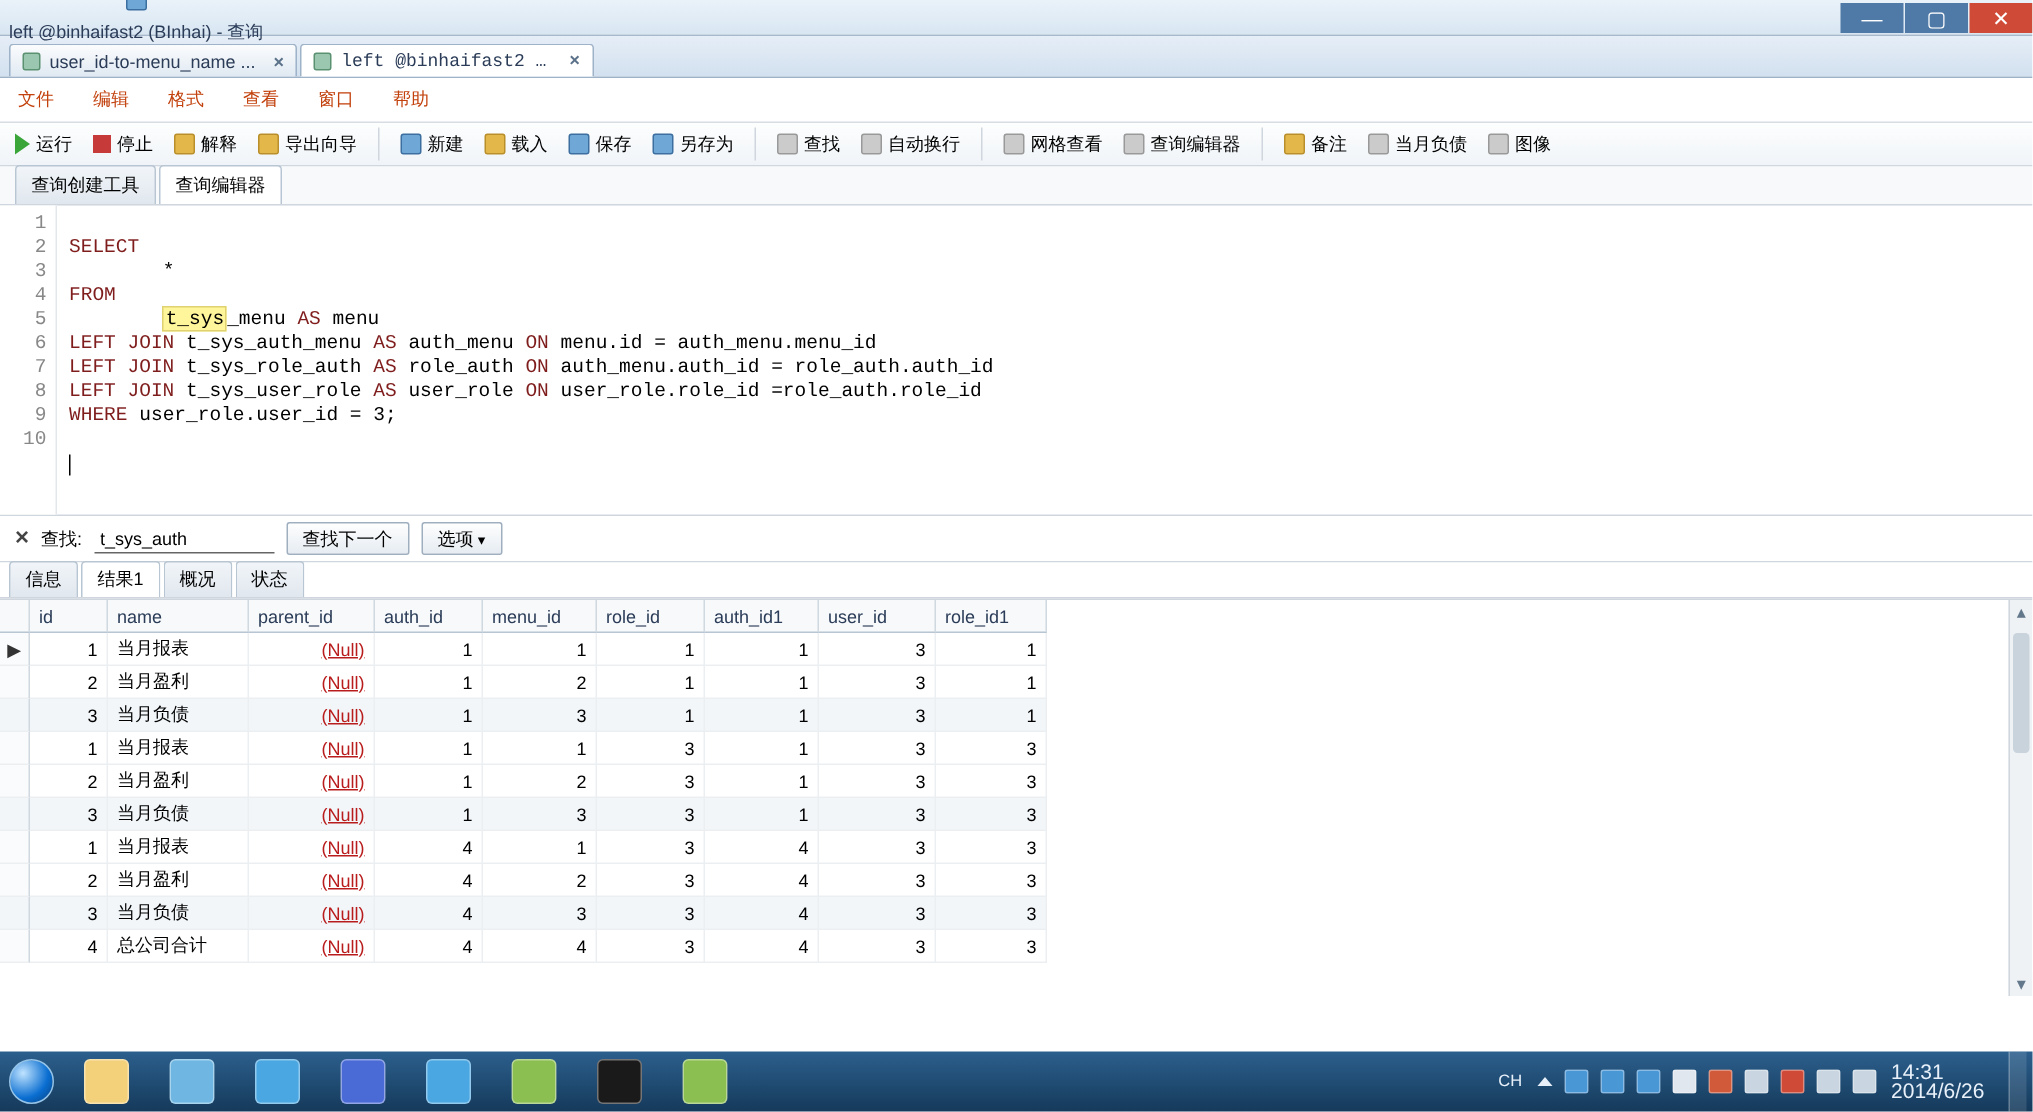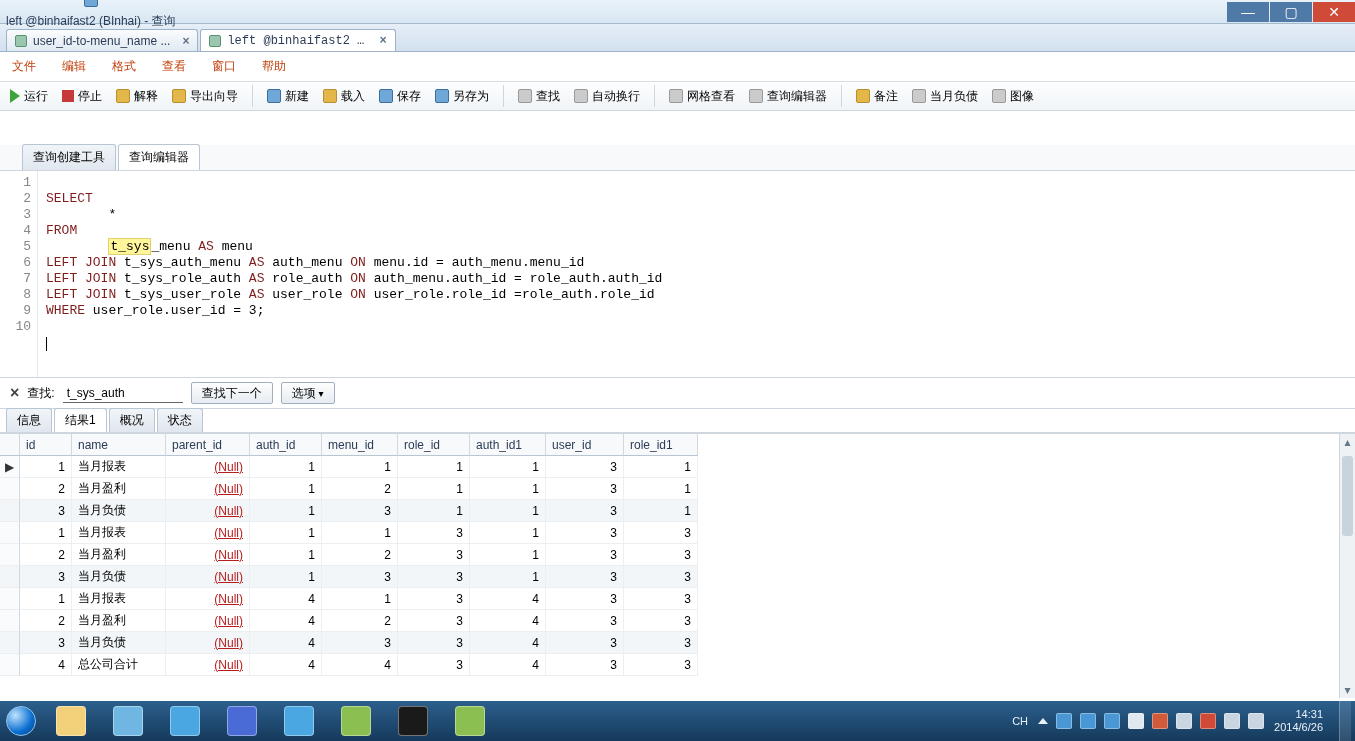--- a/index.html
+++ b/index.html
@@ -29,21 +29,21 @@
   .toolbar { display:flex; align-items:center; gap:6px; padding:3px 6px; background:linear-gradient(to bottom,#fdfefe,#f0f4f8); border-bottom:1px solid #cfd6dd;}
   .toolbar .sep { width:1px; height:22px; background:#cfd6dd; margin:0 4px;}
   .tbtn { display:flex; align-items:center; gap:4px; padding:2px 4px; height:22px; border-radius:2px; cursor:pointer;}
   .tbtn .ti { display:inline-block; width:14px; height:14px; border-radius:2px;}
   .green-play { width:0;height:0;border-top:7px solid transparent;border-bottom:7px solid transparent;border-left:10px solid #3aa63a;}
   .red-stop { width:12px;height:12px;background:#c63a3a;}
   .yellow { background:#e4b74a; border:1px solid #b98f2c;}
   .blue { background:#6fa8d6; border:1px solid #3c6fa0;}
   .grey { background:#cbcbcb; border:1px solid #999;}
   
-  .subtabs { display:flex; align-items:flex-end; padding-left:22px; height:26px; background:#f7f9fb; border-bottom:1px solid #cfd6dd; gap:2px;margin-top:34px;}
+  .subtabs { display:flex; align-items:flex-end; padding-left:10px; height:26px; background:#f7f9fb; border-bottom:1px solid #cfd6dd; gap:2px;}
   .subtab { padding:4px 10px; border:1px solid #b8c5d2; border-bottom:none; background:linear-gradient(to bottom,#f1f5f9,#e0e7ee); border-radius:3px 3px 0 0; cursor:pointer;}
   .subtab.active { background:#fff;}
   
   .editor { display:flex; height:206px; font-family:Consolas,"Courier New",monospace; font-size:13px; line-height:16px; color:#000;}
   .gutter { width:38px; text-align:right; padding:4px 6px 4px 0; color:#888; border-right:1px solid #e3e7eb; background:#fff; user-select:none;}
   .code { padding:4px 8px; white-space:pre; position:relative; flex:1;}
   .kw { color:#7f1d1d;} 
   .hl { background:#fff59b; border:1px solid #e0d270; padding:0 1px;}
   .cursor { display:inline-block; width:1px; height:14px; background:#000; vertical-align:bottom;}
   
@@ -74,21 +74,21 @@
   
   .taskbar { position:absolute; left:0; right:0; bottom:0; height:40px;
     background: linear-gradient(to bottom, #2c5f8d, #153a5b); display:flex; align-items:center; justify-content:space-between; padding:0 0 0 0;}
   .taskbar .apps { display:flex; align-items:center; gap:1px; padding-left:0;}
   .taskbar .apps .orb { width:42px; height:40px; display:flex; align-items:center; justify-content:center;}
   .taskbar .apps .orb .circle { width:30px; height:30px; border-radius:50%;
     background: radial-gradient(circle at 30% 30%, #bfe3ff, #0a6ed1 60%, #063f7a); border:1px solid #95c4e8;}
   .taskbar .apps .app { width:56px; height:40px; display:flex; align-items:center; justify-content:center;}
   .taskbar .apps .app .ai { width:30px; height:30px; border-radius:4px;}
   .taskbar .tray { display:flex; align-items:center; gap:10px; padding-right:4px;}
-  .traytxt { color:#e8f1fa; text-align:right; font-size:11px; line-height:13px; padding-right:6px;}
+  .traytxt { color:#e8f1fa; font-size:14px; line-height:13px; padding-right:6px;}
   .trayicons { display:flex; align-items:center; gap:8px;}
   .trayicons .ti2 { width:16px; height:16px; border-radius:2px;}
   .showdesk { width:12px; height:40px; background:rgba(255,255,255,.12); border-left:1px solid rgba(255,255,255,.25);}
   .chev { width:0;height:0;border-left:5px solid transparent;border-right:5px solid transparent;border-bottom:6px solid #e8f1fa;}
 </style>
 </head>
 <body>
 
 <div class="titlebar">
   <div class="left">

